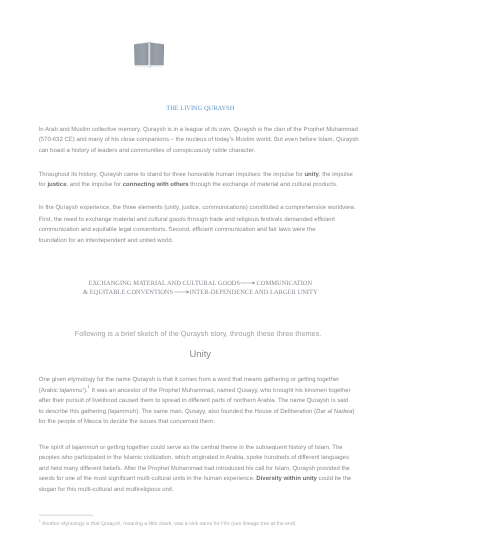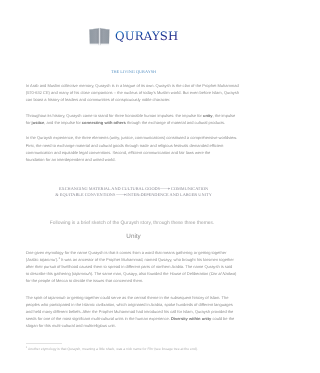--- a/index.html
+++ b/index.html
@@ -106,21 +106,20 @@
       <path d="M1075 130 L1940 250 L1910 1640 L1075 1640 Z" fill="url(#gR)"></path>
       <path d="M40 250 L955 100 L955 150 L48 285 Z" fill="url(#gTL)"></path>
       <path d="M1940 250 L1025 100 L1025 150 L1932 285 Z" fill="url(#gTR)"></path>
       <path d="M40 250 L955 100 L955 130 L44 272 Z" fill="#f0f2f4" opacity="0.85"></path>
       <path d="M1940 250 L1025 100 L1025 130 L1936 272 Z" fill="#f0f2f4" opacity="0.85"></path>
       <path d="M48 285 L955 150 L955 178 L52 308 Z" fill="#79818a" opacity="0.55"></path>
       <path d="M1932 285 L1025 150 L1025 178 L1928 308 Z" fill="#79818a" opacity="0.55"></path>
       <rect x="925" y="92" width="160" height="1720" fill="url(#gE)"></rect>
       <rect x="925" y="1530" width="160" height="290" fill="url(#gEf)"></rect>
     </svg>
-    <span class="brand">QURAYSH</span>
   </div>
 
   <div class="sheet">
 
     <div class="sec-title">THE LIVING QURAYSH</div>
 
     <div class="para" style="top:81.78px">
         <span class="ln">In Arab and Muslim collective memory, Quraysh is in a league of its own. Quraysh is the clan of the Prophet Muhammad</span>
         <span class="ln">(570-632 CE) and many of his close companions – the nucleus of today’s Muslim world. But even before Islam, Quraysh</span>
         <span class="ln">can boast a history of leaders and communities of conspicuously noble character.</span>

